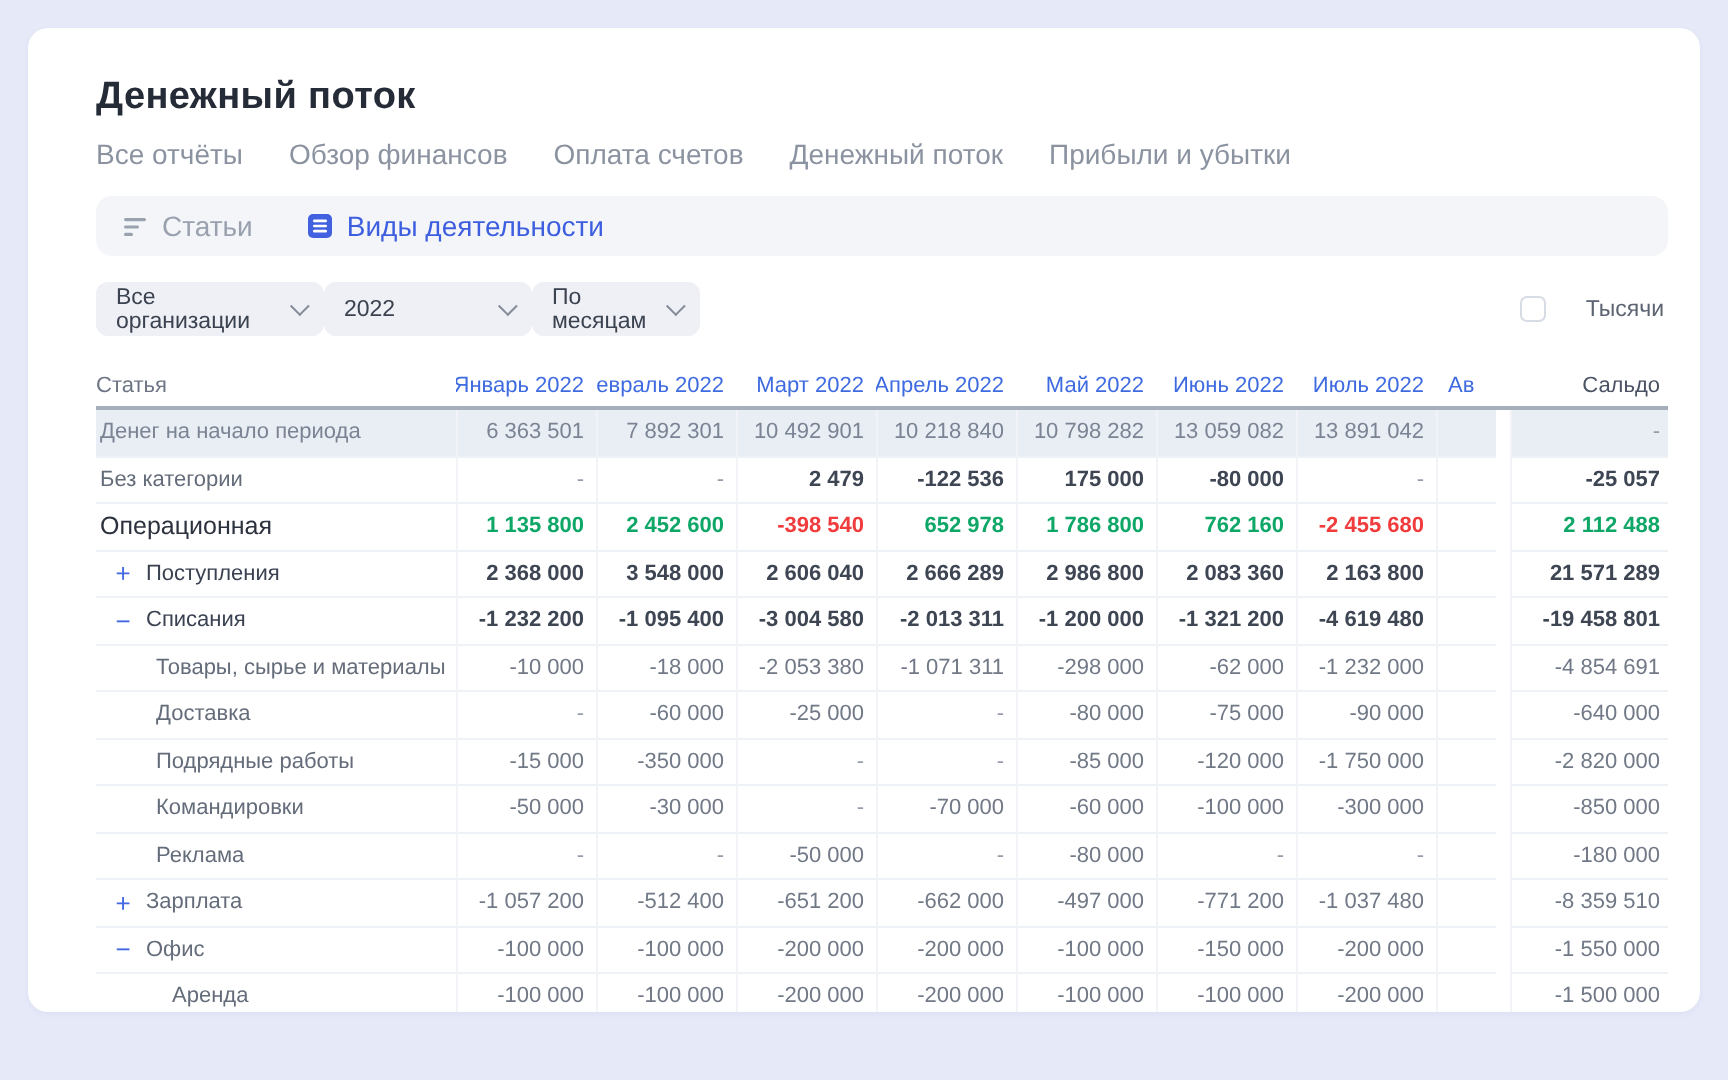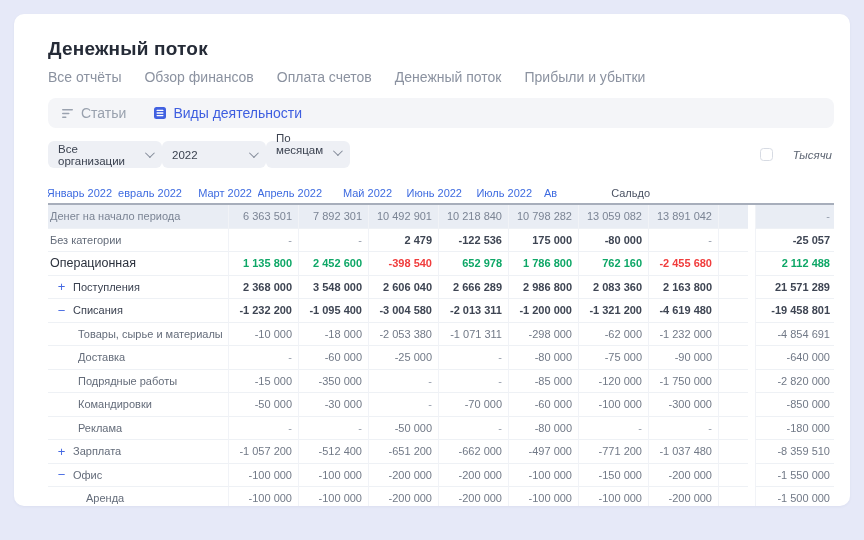--- a/index.html
+++ b/index.html
@@ -23,23 +23,23 @@
   .subtab{display:flex;align-items:center;gap:7px;font-size:14px;color:#99a1ae;cursor:pointer;}
   .subtab.active{color:#3e5ee0;}
   .subtab svg{display:block;}
 
   .filters{display:flex;align-items:center;margin-top:13px;}
   .select{
     height:27px;background:#eef0f5;border-radius:6px;box-sizing:border-box;
     display:flex;align-items:center;justify-content:space-between;
     padding:12px 10px;font-size:11.5px;color:#3b4250;cursor:pointer;
   }
-  .sel-org{width:114px;} .sel-year{width:104px;} .sel-period{width:84px;align-items:flex-end;}
+  .sel-org{width:114px;} .sel-year{width:104px;} .sel-period{width:84px;}
   .chev{width:6px;height:6px;border-right:1.4px solid #848c9a;border-bottom:1.4px solid #848c9a;transform:rotate(45deg) translateY(-2px);flex:none;margin-left:8px;}
-  .thousands{margin-left:auto;display:flex;align-items:center;gap:20px;font-size:11.5px;color:#5c6472;padding-right:2px;font-style:italic;}
+  .thousands{margin-left:auto;display:flex;align-items:center;gap:20px;font-size:11.5px;color:#5c6472;padding-right:2px;}
   .checkbox{width:13px;height:13px;border:1px solid #d7dbe3;border-radius:3.5px;background:#fff;box-sizing:border-box;cursor:pointer;}
 
   .table{margin-top:14px;font-size:11px;}
   .thead{display:flex;height:21px;align-items:center;border-bottom:2px solid #a7aebb;}
   .thead .c{border-left:none;border-bottom:none;}
   .th-name{color:#6d7584;}
   .th-month{color:#3e6be0;cursor:pointer;}
   .th-saldo{color:#4a5263;}
 
   .row{display:flex;height:23.5px;}
@@ -119,20 +119,21 @@
       <span class="chev"></span>
     </div>
     <div class="thousands">
       <span class="checkbox"></span>
       <span>Тысячи</span>
     </div>
   </div>
 
   <div class="table">
     <div class="thead">
+        <div class="c cname th-name">Статья</div>
         <div class="c cm th-month">Январь 2022</div>
         <div class="c cm th-month">Февраль 2022</div>
         <div class="c cm th-month">Март 2022</div>
         <div class="c cm th-month">Апрель 2022</div>
         <div class="c cm th-month">Май 2022</div>
         <div class="c cm th-month">Июнь 2022</div>
         <div class="c cm th-month">Июль 2022</div>
         <div class="c cm th-month cav">Ав</div>
         <div class="cgap"></div>
         <div class="c csaldo th-saldo">Сальдо</div>

